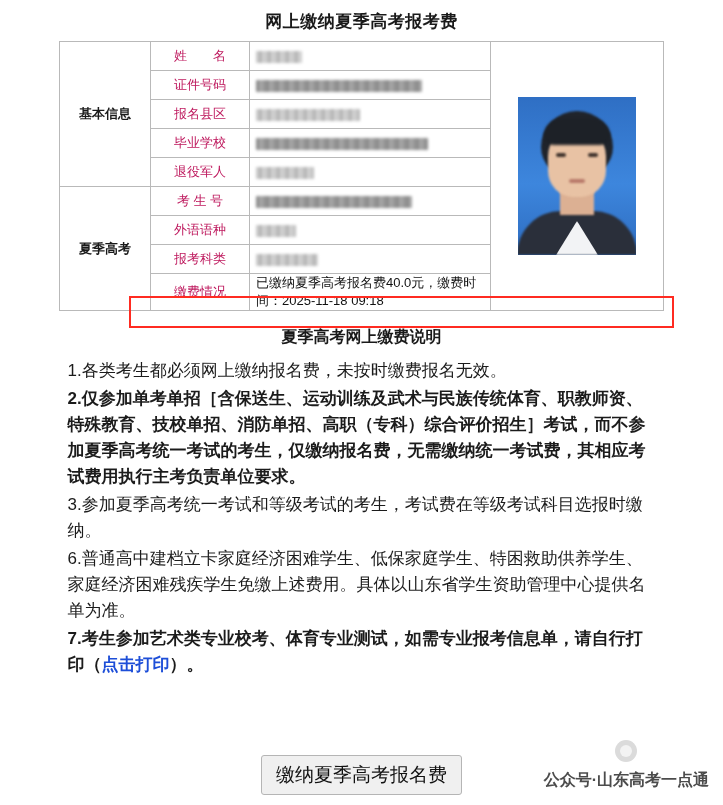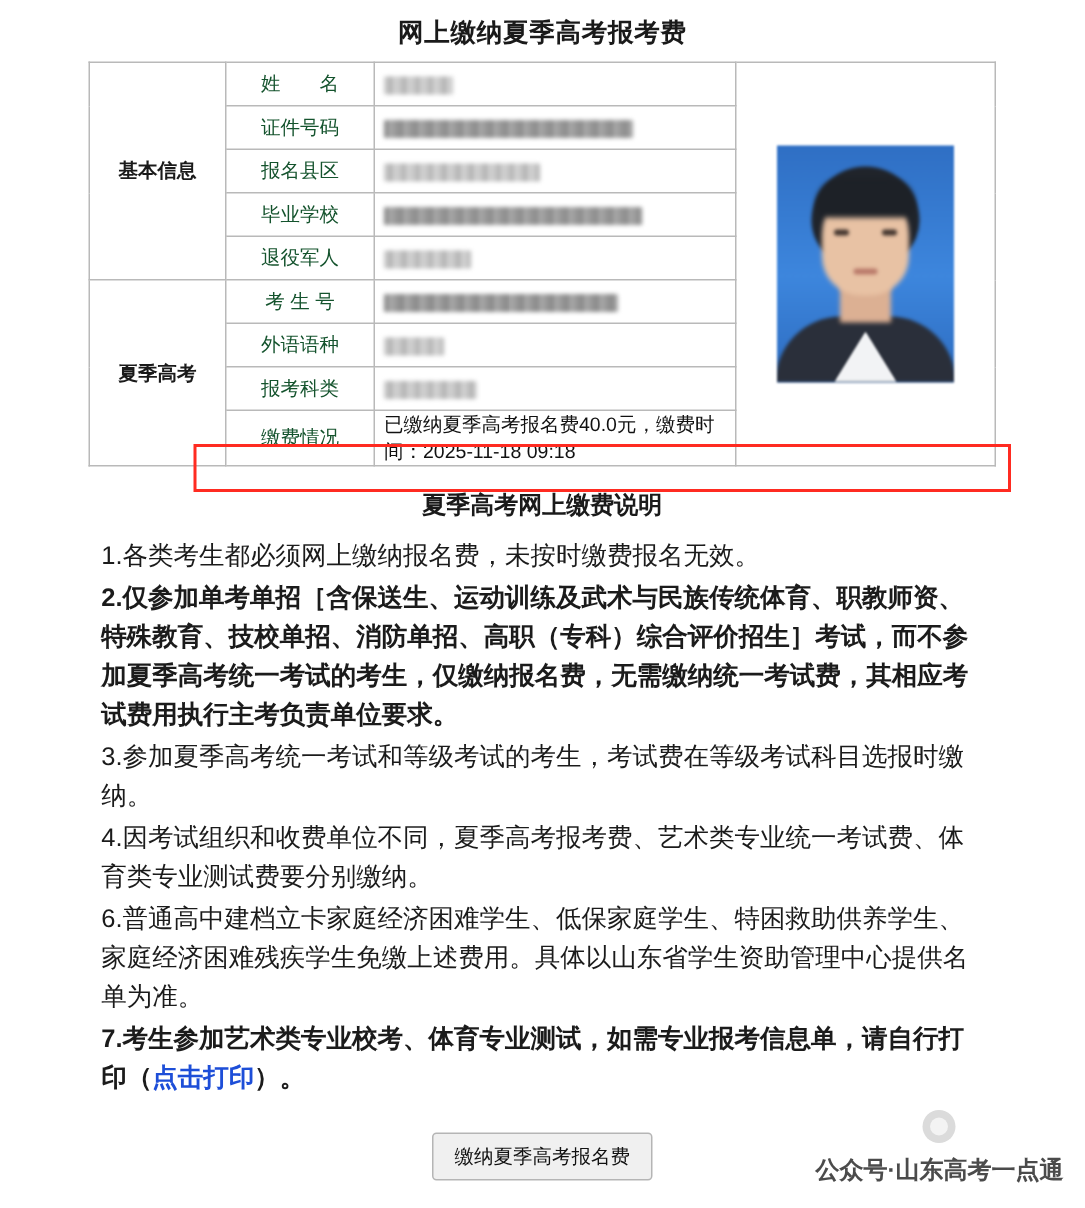--- a/index.html
+++ b/index.html
@@ -37,21 +37,21 @@
   }
   td.group{
     width:78px;
     text-align:center;
     font-weight:bold;
     font-size:14px;
   }
   td.label{
     width:86px;
     text-align:center;
-    color:#14532d;
+    color:#be185d;
     font-size:13px;
   }
   td.value{
     width:228px;
   }
   td.photo{
     width:auto;
     text-align:center;
     vertical-align:middle;
     padding:4px;
@@ -161,21 +161,21 @@
     position:absolute;
     left:0;right:0;
     top:755px;
     text-align:center;
   }
   .pay-btn{
     display:inline-block;
     background:#f0f0f0;
     border:1px solid #b5b5b5;
     border-radius:3px;
-    font-size:13px;
+    font-size:19px;
     padding:6px 14px;
     color:#111;
     cursor:pointer;
     font-family:"Liberation Sans","DejaVu Sans",sans-serif;
   }
   
   .watermark{
     position:absolute;
     right:14px;
     bottom:14px;
@@ -266,21 +266,20 @@
 </div>
 
 <div class="red-box"></div>
 
 <div class="sec-title">夏季高考网上缴费说明</div>
 
 <div class="notes">
   <p>1.各类考生都必须网上缴纳报名费，未按时缴费报名无效。</p>
   <p class="bold">2.仅参加单考单招［含保送生、运动训练及武术与民族传统体育、职教师资、特殊教育、技校单招、消防单招、高职（专科）综合评价招生］考试，而不参加夏季高考统一考试的考生，仅缴纳报名费，无需缴纳统一考试费，其相应考试费用执行主考负责单位要求。</p>
   <p>3.参加夏季高考统一考试和等级考试的考生，考试费在等级考试科目选报时缴纳。</p>
-  <p>4.因考试组织和收费单位不同，夏季高考报考费、艺术类专业统一考试费、体育类专业测试费要分别缴纳。</p>
   <p>6.普通高中建档立卡家庭经济困难学生、低保家庭学生、特困救助供养学生、家庭经济困难残疾学生免缴上述费用。具体以山东省学生资助管理中心提供名单为准。</p>
   <p class="bold"><span>7.考生参加艺术类专业校考、体育专业测试，如需专业报考信息单，请自行打印（</span><span class="blue">点击打印</span><span>）。</span></p>
 </div>
 
 <div class="btn-row">
   <button class="pay-btn">缴纳夏季高考报名费</button>
 </div>
 
 <div class="watermark">
   <span class="wm-logo"></span>

